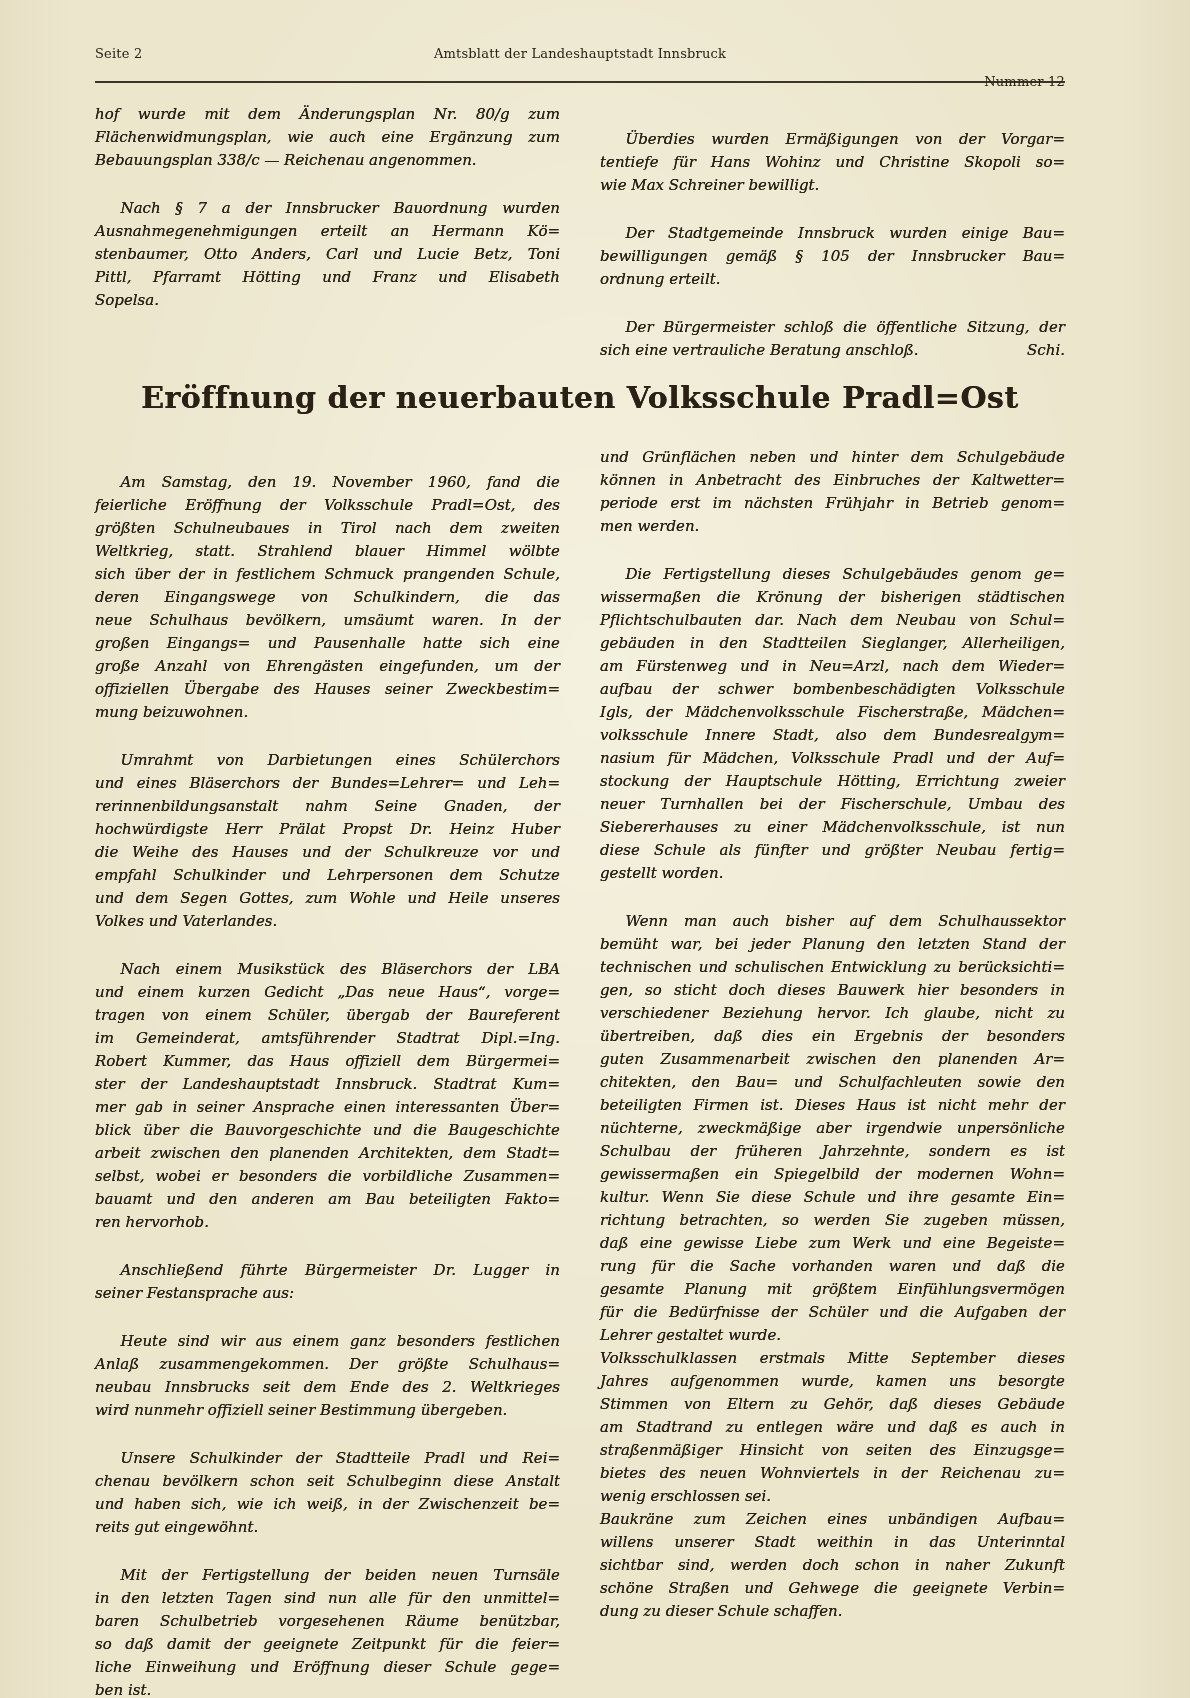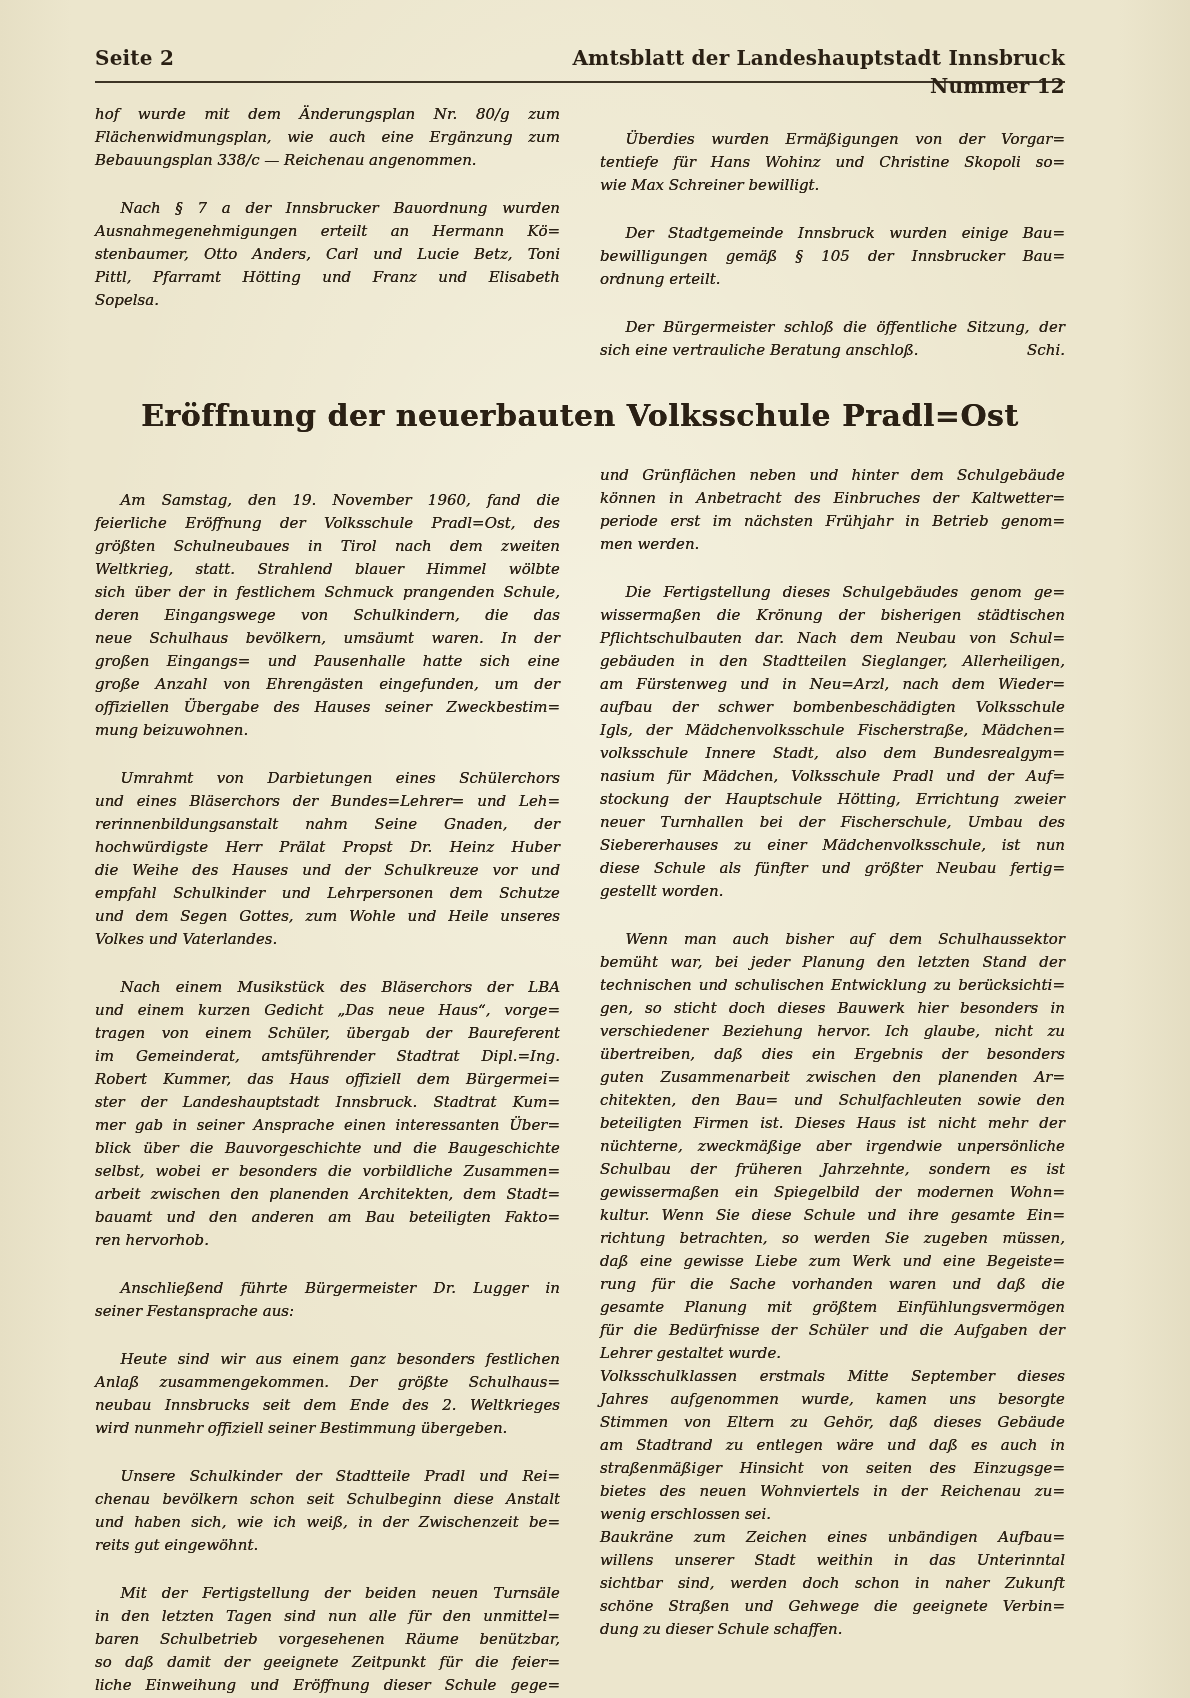--- a/index.html
+++ b/index.html
@@ -16,26 +16,26 @@
       radial-gradient(ellipse at 50% 40%, rgba(255,255,246,.45) 0%, rgba(255,255,246,0) 60%),
       linear-gradient(90deg, #e6dfc4 0%, #ece6cd 6%, #ece6cd 94%, #e4ddc2 100%),
       #ebe4cb;
     color:var(--ink,#2a2014);
     box-sizing:border-box;
     padding:46px 125px 0 95px;
   }
   .hdr{
     position:relative;
     height:26px;
-    font-size:20px;
-    font-weight:bold;
+    font-size:13px;
+    font-weight:normal;
     letter-spacing:.2px;
   }
   .hdr .left{position:absolute;left:0;top:0;}
-  .hdr .center{position:absolute;left:0;right:0;top:0;text-align:right;}
+  .hdr .center{position:absolute;left:0;right:0;top:0;text-align:center;}
   .hdr .right{position:absolute;right:0;top:0;margin-top:28px;}
   .rule{
     height:0;
     border-bottom:2.5px solid #2e2517;
     margin-top:9px;
     opacity:.92;
   }
   .cols{
     display:flex;
     gap:40px;
@@ -52,21 +52,21 @@
   }
   .ln.last{text-align-last:left;}
   .ln.ind{text-indent:1.7em;margin-top:25px;}
   .ln.sigline{
     display:flex;
     justify-content:space-between;
     text-align:right;
   }
   .para.gap{margin-top:9px;}
   .headline{
-    margin-top:32px;
+    margin-top:14px;
     margin-bottom:26px;
     text-align:center;
     font-size:30px;
     line-height:44px;
     font-weight:bold;
     letter-spacing:.5px;
     text-shadow:0 0 .6px currentColor;
   }
 </style>
 </head>
@@ -146,22 +146,22 @@
         </div>
         <div class="para">
           <div class="ln ind">Nach einem Musikstück des Bläserchors der LBA</div>
           <div class="ln">und einem kurzen Gedicht „Das neue Haus“, vorge=</div>
           <div class="ln">tragen von einem Schüler, übergab der Baureferent</div>
           <div class="ln">im Gemeinderat, amtsführender Stadtrat Dipl.=Ing.</div>
           <div class="ln">Robert Kummer, das Haus offiziell dem Bürgermei=</div>
           <div class="ln">ster der Landeshauptstadt Innsbruck. Stadtrat Kum=</div>
           <div class="ln">mer gab in seiner Ansprache einen interessanten Über=</div>
           <div class="ln">blick über die Bauvorgeschichte und die Baugeschichte</div>
+          <div class="ln">arbeit zwischen den planenden Architekten, dem Stadt=</div>
           <div class="ln">selbst, wobei er besonders die vorbildliche Zusammen=</div>
-          <div class="ln">arbeit zwischen den planenden Architekten, dem Stadt=</div>
           <div class="ln">bauamt und den anderen am Bau beteiligten Fakto=</div>
           <div class="ln last">ren hervorhob.</div>
         </div>
         <div class="para">
           <div class="ln ind">Anschließend führte Bürgermeister Dr. Lugger in</div>
           <div class="ln last">seiner Festansprache aus:</div>
         </div>
         <div class="para gap">
           <div class="ln ind">Heute sind wir aus einem ganz besonders festlichen</div>
           <div class="ln">Anlaß zusammengekommen. Der größte Schulhaus=</div>

